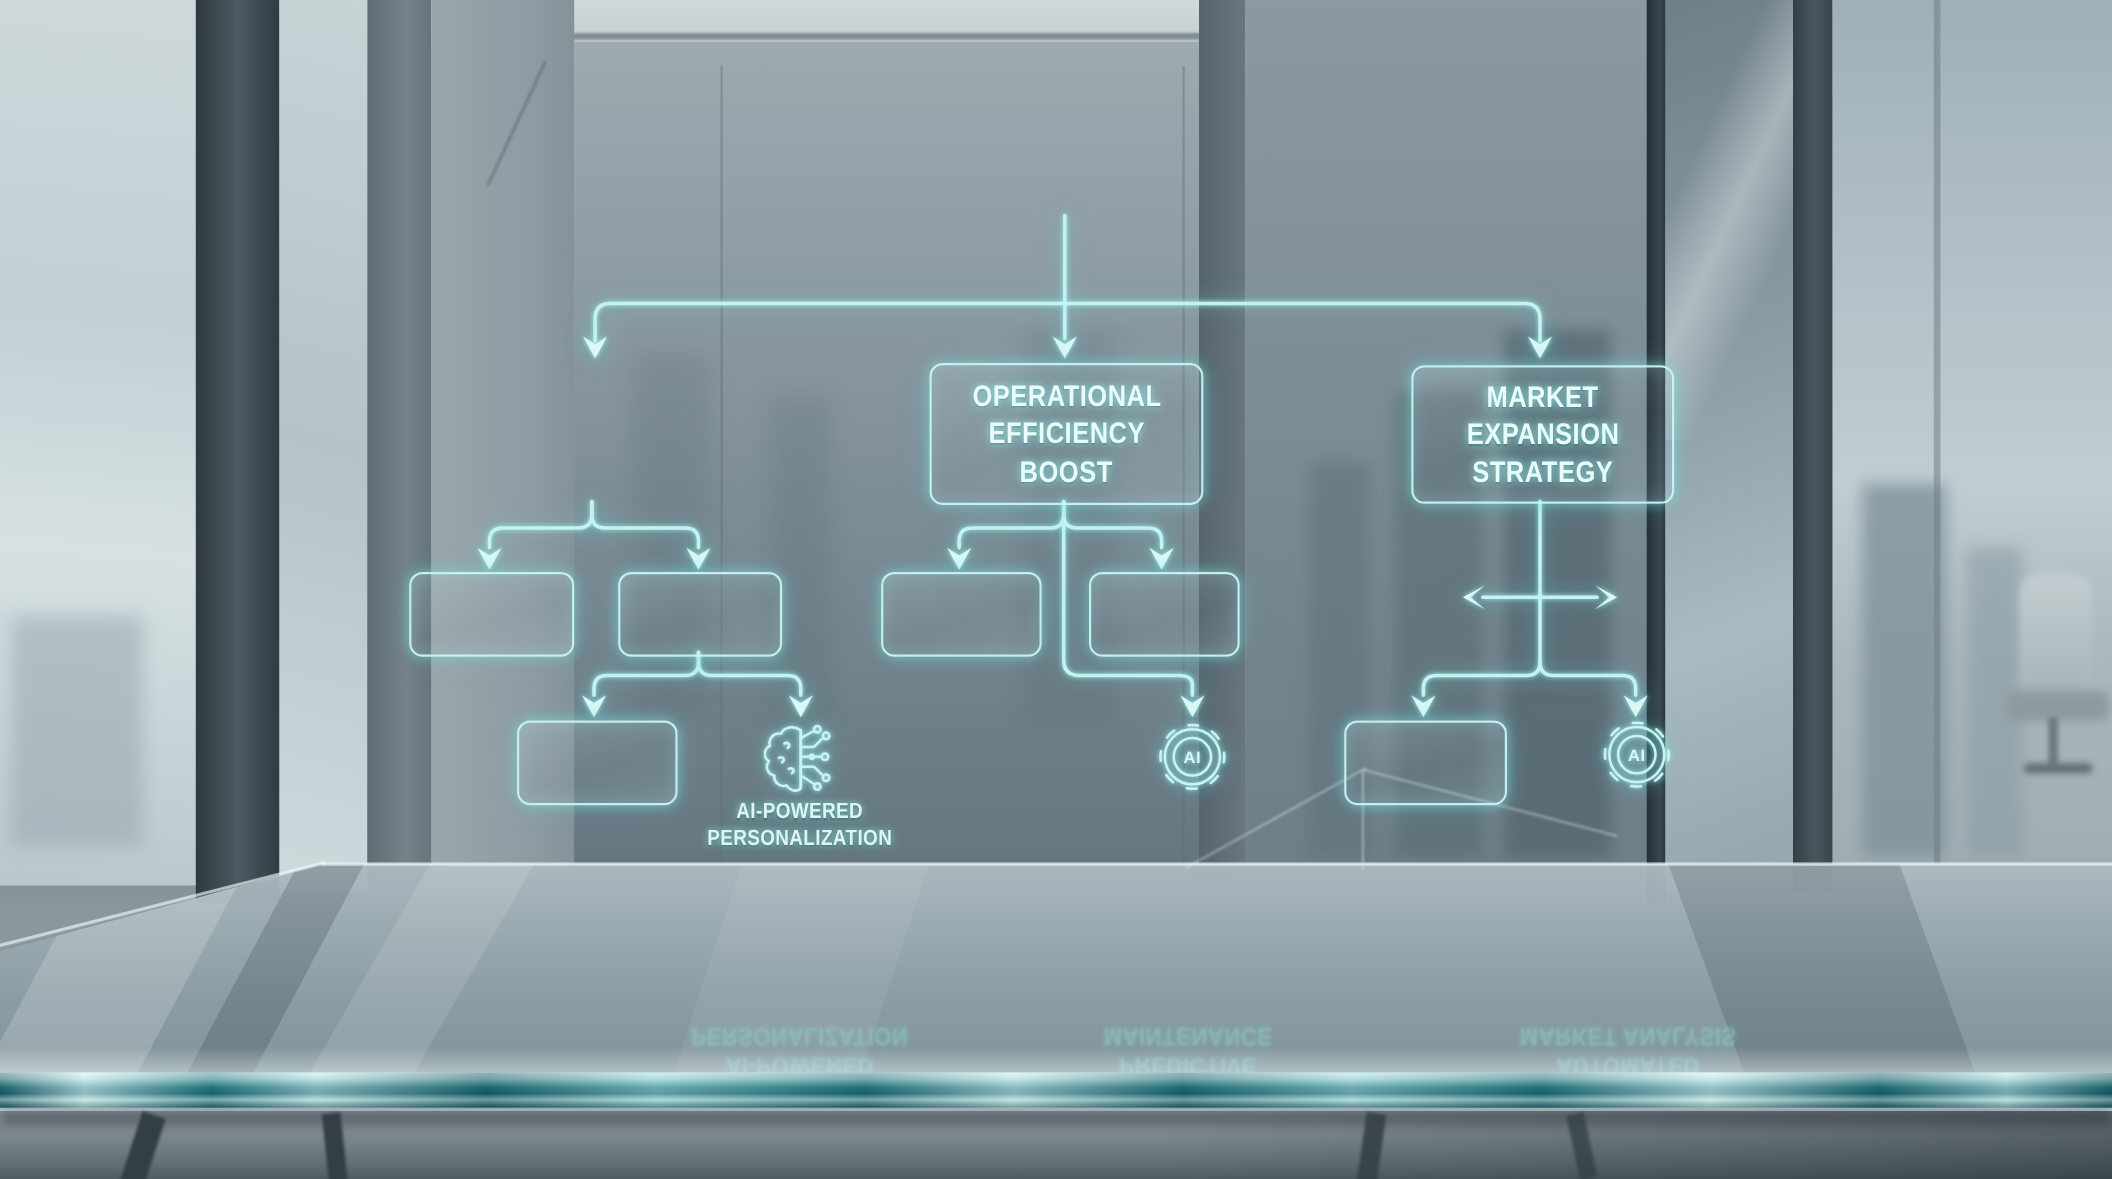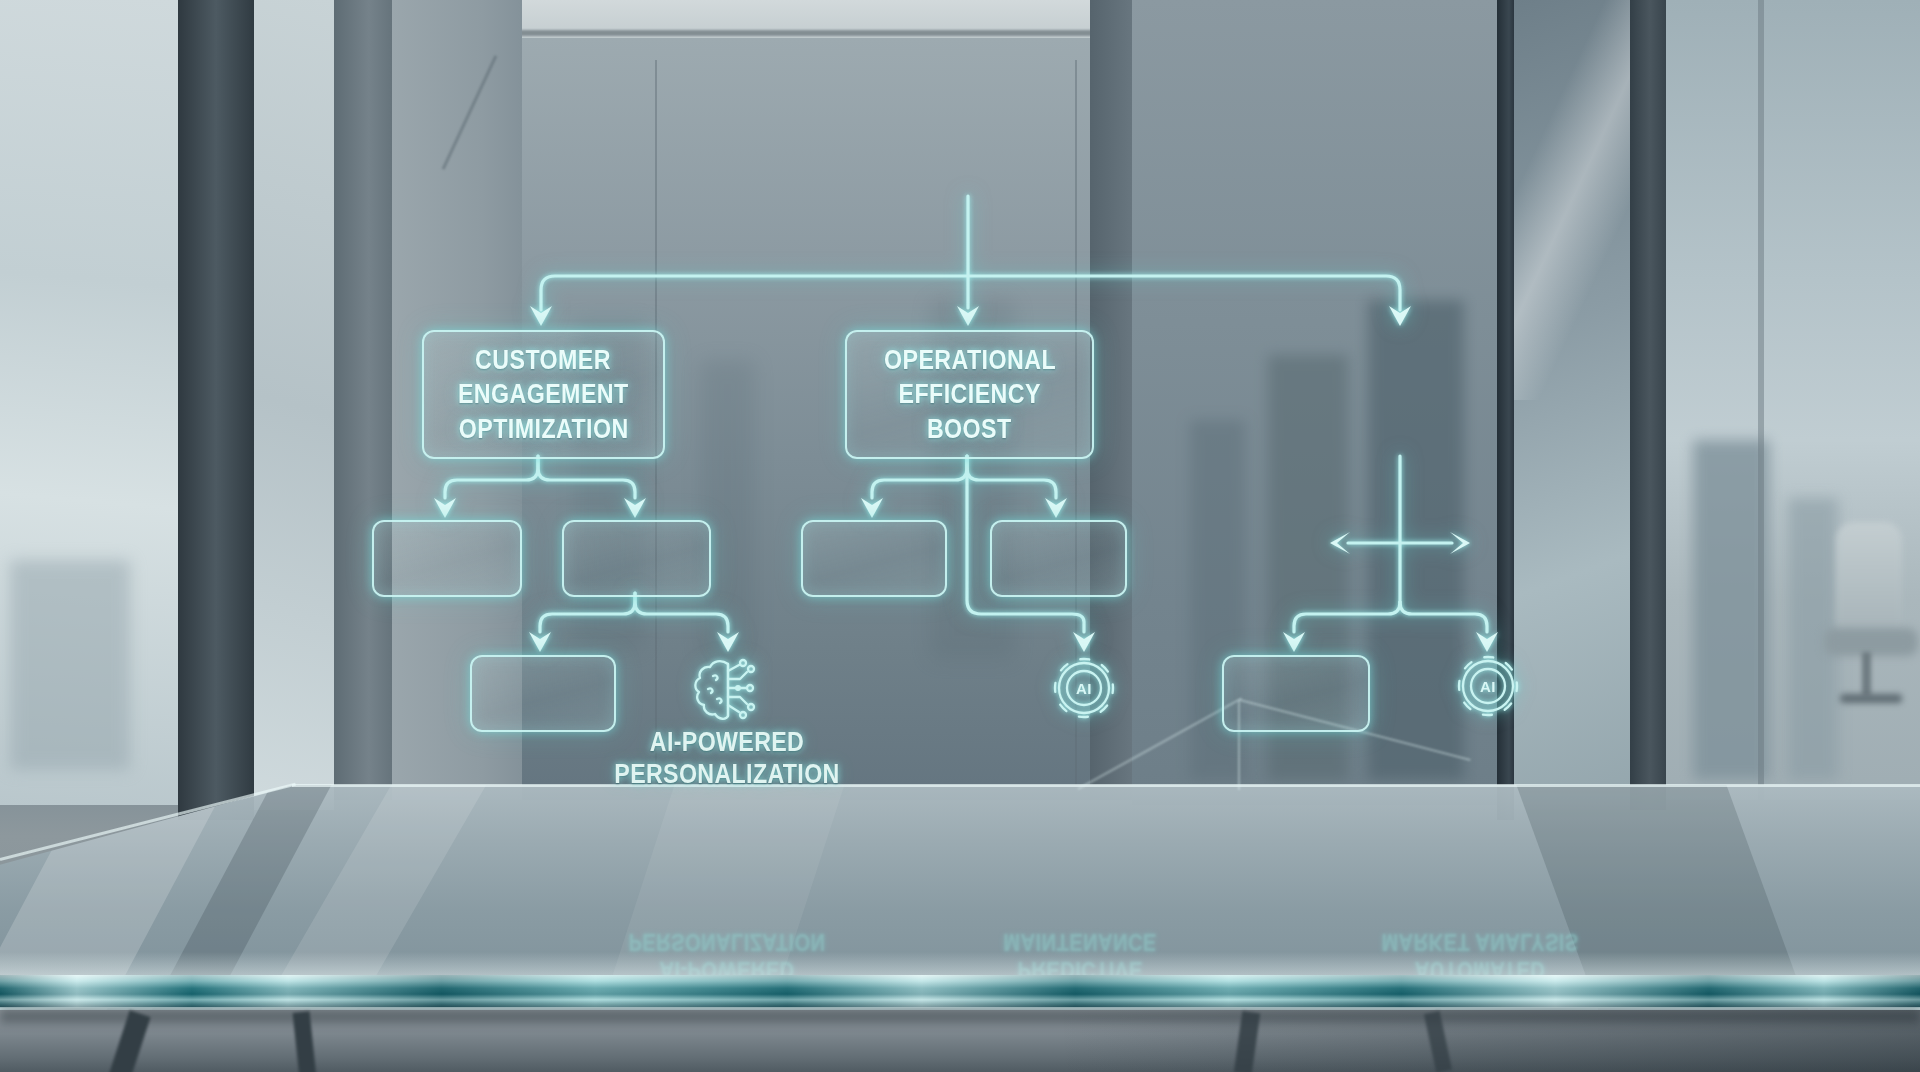--- a/index.html
+++ b/index.html
@@ -64,21 +64,21 @@
     background:linear-gradient(165deg,rgba(210,240,240,.16),rgba(160,212,214,.05) 55%,rgba(200,240,240,.13));
     box-shadow:0 0 10px rgba(120,230,228,.55),0 0 26px rgba(100,215,213,.28),inset 0 0 16px rgba(150,238,236,.22);}
   .node.main{display:flex;flex-direction:column;justify-content:center;align-items:center;
     font-size:27px;font-weight:bold;line-height:1.26;color:#eafcfa;letter-spacing:.5px;
     text-shadow:0 0 7px rgba(150,240,236,.85),0 0 18px rgba(110,225,222,.45),0 1px 2px rgba(5,40,48,.45);}
   .node.main .line{display:block;transform:scaleX(.86);white-space:nowrap;}
   .leaf-icon{filter:drop-shadow(0 0 2.5px rgba(160,245,242,.9)) drop-shadow(0 0 8px rgba(95,218,215,.55));}
   .leaf-icon *{stroke:#c9f3f1;fill:none;stroke-width:2.3;stroke-linecap:round;stroke-linejoin:round;}
   .leaf-icon circle.nodepip{fill:none;}
   .leaf-icon text{stroke:none;fill:#d9f7f5;font-family:"Liberation Sans",sans-serif;font-weight:bold;font-size:15px;letter-spacing:.5px;}
-  .leaf-label{text-align:center;font-weight:bold;font-size:27px;line-height:1.2;color:#e0f4f1;letter-spacing:.4px;
+  .leaf-label{text-align:center;font-weight:bold;font-size:20px;line-height:1.2;color:#e0f4f1;letter-spacing:.4px;
     text-shadow:0 0 7px rgba(140,235,230,.8),0 0 16px rgba(100,215,212,.4),0 1px 2px rgba(5,40,48,.5);}
   .leaf-label .line{display:block;transform:scaleX(.86);white-space:nowrap;}
   .reflection{text-align:center;font-weight:bold;font-size:23px;line-height:1.2;color:#8fd2cf;letter-spacing:.4px;
     transform:scaleY(-1) scaleX(.88);opacity:.5;filter:blur(1.3px);
     text-shadow:0 0 6px rgba(120,220,216,.7);}
   .reflection .line{display:block;white-space:nowrap;}
 </style>
 </head>
 <body>
 
@@ -191,29 +191,29 @@
     <polygon points="728,652 717,632 728,639 739,632"></polygon>
     <polygon points="1084,652 1073,632 1084,639 1095,632"></polygon>
     <polygon points="1294,652 1283,632 1294,639 1305,632"></polygon>
     <polygon points="1487,652 1476,632 1487,639 1498,632"></polygon>
 
     <polygon points="1330,543 1350,532 1337,543 1350,554"></polygon>
     <polygon points="1470,543 1450,532 1463,543 1450,554"></polygon>
   </svg>
 
 
-  <div class="abs node main" style="left:422px;top:330px;width:239px;height:125px;">
-    <span class="line">CUSTOMER</span>
-    <span class="line">ENGAGEMENT</span>
-    <span class="line">OPTIMIZATION</span>
-  </div>
   <div class="abs node main" style="left:845px;top:330px;width:245px;height:125px;text-align:center;">
     <span class="line">OPERATIONAL</span>
     <span class="line">EFFICIENCY</span>
     <span class="line">BOOST</span>
+  </div>
+  <div class="abs node main" style="left:1283px;top:332px;width:235px;height:122px;">
+    <span class="line">MARKET</span>
+    <span class="line">EXPANSION</span>
+    <span class="line">STRATEGY</span>
   </div>
 
   <div class="abs node" style="left:372px;top:520px;width:146px;height:73px;"></div>
   <div class="abs node" style="left:562px;top:520px;width:145px;height:73px;"></div>
   <div class="abs node" style="left:801px;top:520px;width:142px;height:73px;"></div>
   <div class="abs node" style="left:990px;top:520px;width:133px;height:73px;"></div>
   <div class="abs node" style="left:470px;top:655px;width:142px;height:73px;"></div>
   <div class="abs node" style="left:1222px;top:655px;width:144px;height:73px;"></div>
 
   <svg class="abs leaf-icon" style="left:694px;top:655px;" width="70" height="70" viewBox="0 0 70 70" aria-hidden="true">

